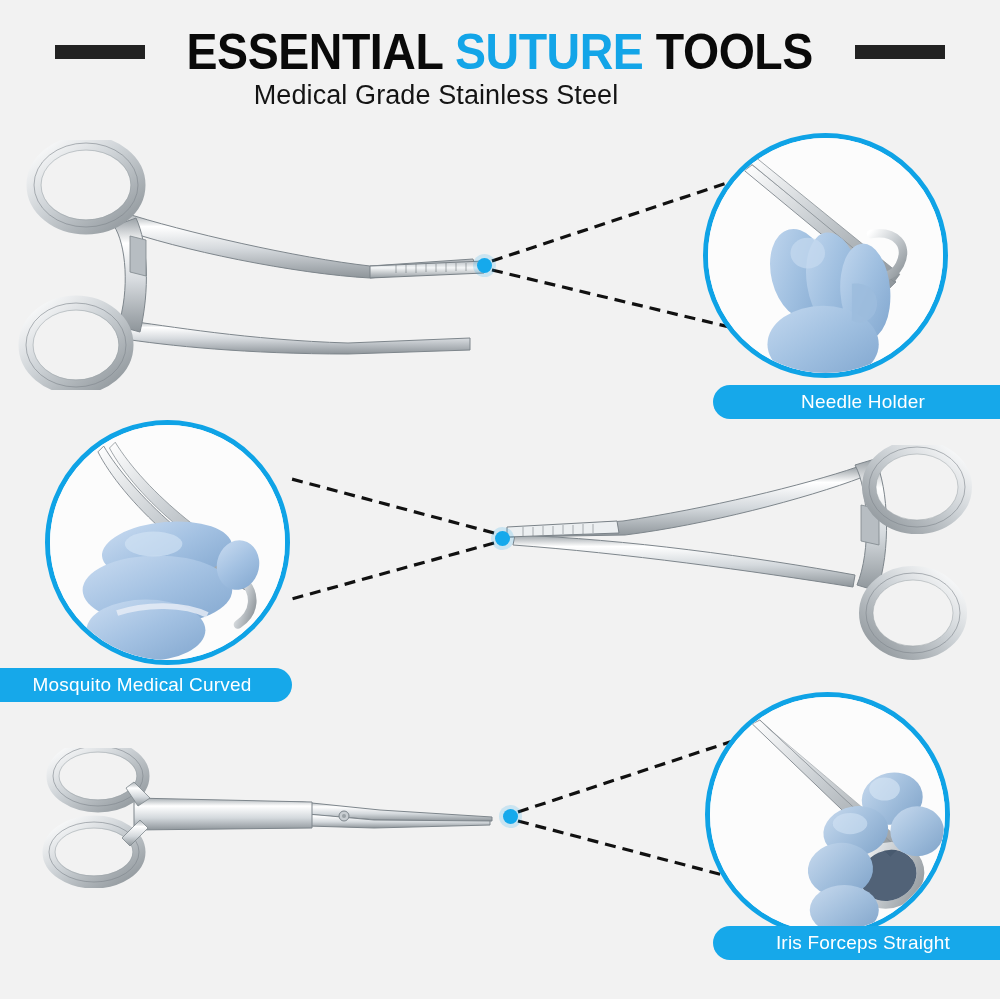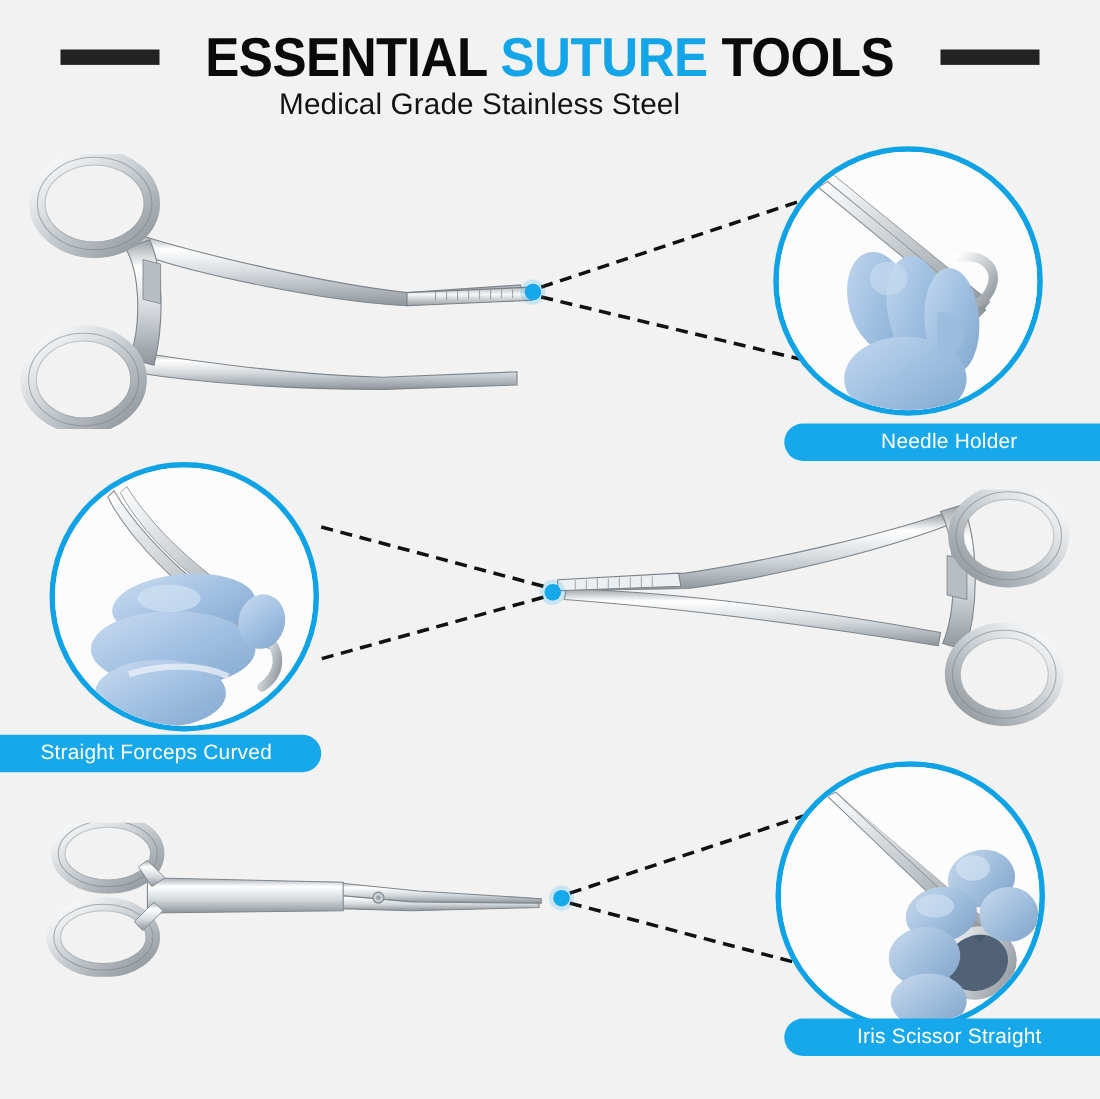--- a/index.html
+++ b/index.html
@@ -240,21 +240,21 @@
       <ellipse cx="122" cy="131" rx="68" ry="30" fill="url(#gl2)" transform="rotate(-5 122 131)"></ellipse>
       <ellipse cx="112" cy="172" rx="78" ry="36" fill="url(#gl2)"></ellipse>
       <ellipse cx="100" cy="214" rx="62" ry="32" fill="url(#gl2)"></ellipse>
       <ellipse cx="196" cy="146" rx="22" ry="26" fill="url(#gl2)" transform="rotate(12 196 146)"></ellipse>
       <path d="M70 196 C100 186 140 186 164 198" fill="none" stroke="#e8eef6" stroke-width="6" opacity="0.8"></path>
       <ellipse cx="108" cy="124" rx="30" ry="13" fill="#d3e3f4" opacity="0.65"></ellipse>
     </svg>
   </div>
 
   <div class="badge round-right" style="left:-8px;top:668px;width:300px;">
-    <span>Straight Forceps Curved</span>
+    <span>Mosquito Medical Curved</span>
   </div>
 
   <svg style="position:absolute;left:22px;top:748px;" width="490" height="140" viewBox="0 0 490 140">
     <defs>
       <linearGradient id="isBlade" x1="0" y1="0" x2="0" y2="1">
         <stop offset="0%" stop-color="#a7aeb3"></stop>
         <stop offset="25%" stop-color="#ffffff"></stop>
         <stop offset="62%" stop-color="#d4d9dd"></stop>
         <stop offset="100%" stop-color="#8e959a"></stop>
       </linearGradient>
@@ -314,16 +314,16 @@
       <ellipse cx="216" cy="140" rx="28" ry="26" fill="url(#gl3)"></ellipse>
       <ellipse cx="152" cy="140" rx="34" ry="26" fill="url(#gl3)" transform="rotate(-10 152 140)"></ellipse>
       <ellipse cx="136" cy="180" rx="34" ry="28" fill="url(#gl3)" transform="rotate(-6 136 180)"></ellipse>
       <ellipse cx="140" cy="222" rx="36" ry="26" fill="url(#gl3)"></ellipse>
       <ellipse cx="182" cy="96" rx="16" ry="12" fill="#d5e5f5" opacity="0.65"></ellipse>
       <ellipse cx="146" cy="132" rx="18" ry="11" fill="#d5e5f5" opacity="0.55"></ellipse>
     </svg>
   </div>
 
   <div class="badge round-left" style="left:713px;top:926px;width:300px;">
-    <span>Iris Scissor Straight</span>
+    <span>Iris Forceps Straight</span>
   </div>
 
 </div>
 
 </body></html>

